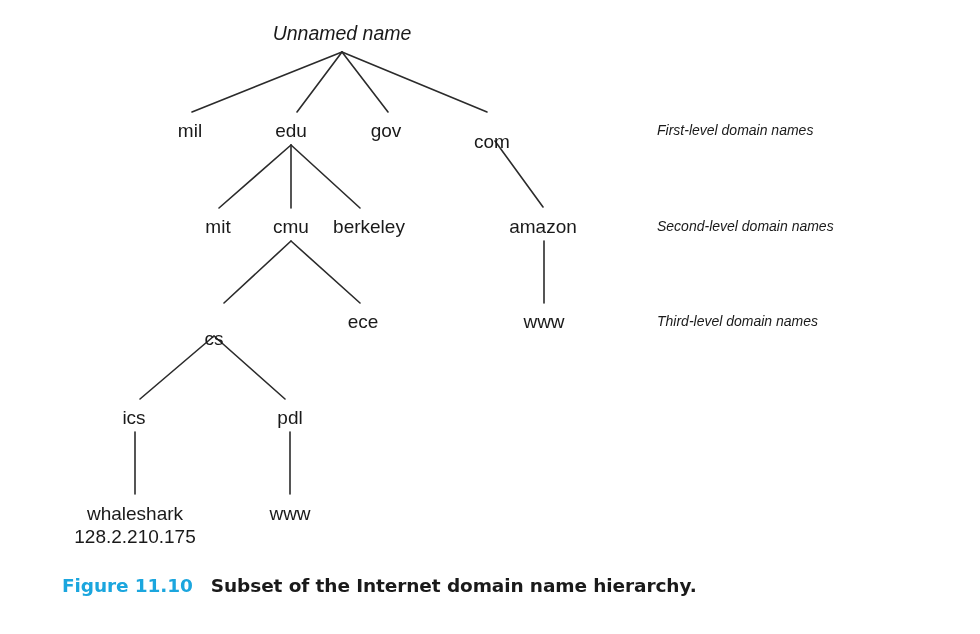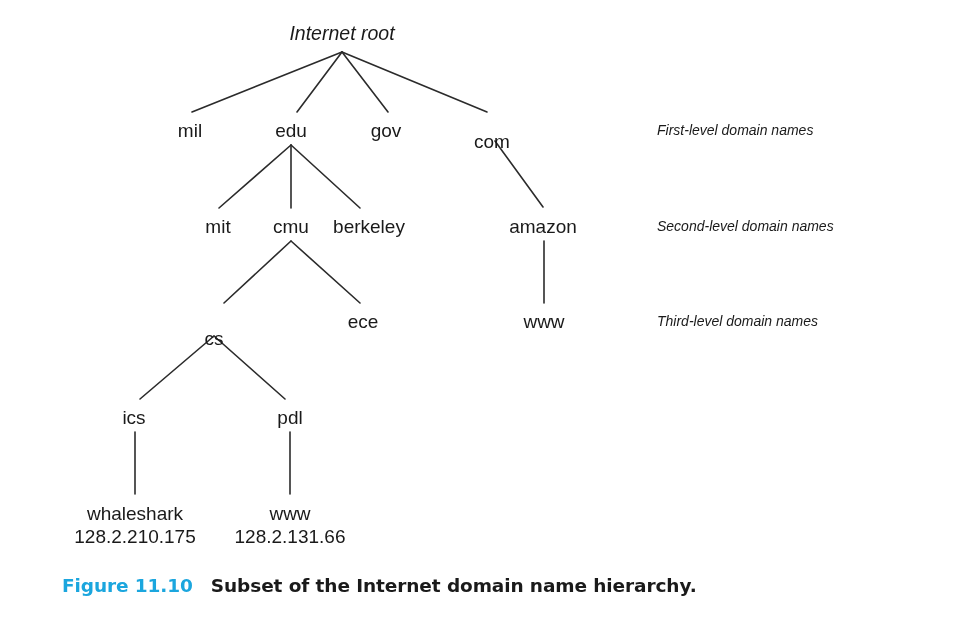--- a/index.html
+++ b/index.html
@@ -102,36 +102,36 @@
       <line x1="291" y1="241" x2="224" y2="303" stroke="#2b2b2b" stroke-width="1.6" stroke-linecap="round"></line>
       <line x1="291" y1="241" x2="360" y2="303" stroke="#2b2b2b" stroke-width="1.6" stroke-linecap="round"></line>
       <line x1="544" y1="241" x2="544" y2="303" stroke="#2b2b2b" stroke-width="1.6" stroke-linecap="round"></line>
       <line x1="214" y1="336" x2="140" y2="399" stroke="#2b2b2b" stroke-width="1.6" stroke-linecap="round"></line>
       <line x1="214" y1="336" x2="285" y2="399" stroke="#2b2b2b" stroke-width="1.6" stroke-linecap="round"></line>
       <line x1="135" y1="432" x2="135" y2="494" stroke="#2b2b2b" stroke-width="1.6" stroke-linecap="round"></line>
       <line x1="290" y1="432" x2="290" y2="494" stroke="#2b2b2b" stroke-width="1.6" stroke-linecap="round"></line>
     </svg>
 
   <div id="node-layer">
-      <div class="node root-node" style="left: 342px; top: 22px;"><span class="node-label">Internet root</span></div>
+      <div class="node root-node" style="left: 342px; top: 22px;"><span class="node-label">Unnamed name</span></div>
       <div class="node" style="left: 190px; top: 119px;"><span class="node-label">mil</span></div>
       <div class="node" style="left: 291px; top: 119px;"><span class="node-label">edu</span></div>
       <div class="node" style="left: 386px; top: 119px;"><span class="node-label">gov</span></div>
       <div class="node" style="left: 492px; top: 130px;"><span class="node-label">com</span></div>
       <div class="node" style="left: 218px; top: 215px;"><span class="node-label">mit</span></div>
       <div class="node" style="left: 291px; top: 215px;"><span class="node-label">cmu</span></div>
       <div class="node" style="left: 369px; top: 215px;"><span class="node-label">berkeley</span></div>
       <div class="node" style="left: 543px; top: 215px;"><span class="node-label">amazon</span></div>
       <div class="node" style="left: 214px; top: 327px;"><span class="node-label">cs</span></div>
       <div class="node" style="left: 363px; top: 310px;"><span class="node-label">ece</span></div>
       <div class="node" style="left: 544px; top: 310px;"><span class="node-label">www</span></div>
       <div class="node" style="left: 134px; top: 406px;"><span class="node-label">ics</span></div>
       <div class="node" style="left: 290px; top: 406px;"><span class="node-label">pdl</span></div>
       <div class="node" style="left: 135px; top: 502px;"><span class="node-label">whaleshark</span><span class="node-ip">128.2.210.175</span></div>
-      <div class="node" style="left: 290px; top: 502px;"><span class="node-label">www</span><span class="node-ip">128.2.131.66</span></div>
+      <div class="node" style="left: 290px; top: 502px;"><span class="node-label">www</span></div>
     </div>
 
   <div id="level-label-layer">
       <div class="level-label" style="left: 657px; top: 119px;">First-level domain names</div>
       <div class="level-label" style="left: 657px; top: 215px;">Second-level domain names</div>
       <div class="level-label" style="left: 657px; top: 310px;">Third-level domain names</div>
     </div>
 
   <div id="caption">
     <span class="fig-number" style="color: rgb(27, 166, 222);">Figure 11.10</span><span class="fig-title">Subset of the Internet domain name hierarchy.</span>

